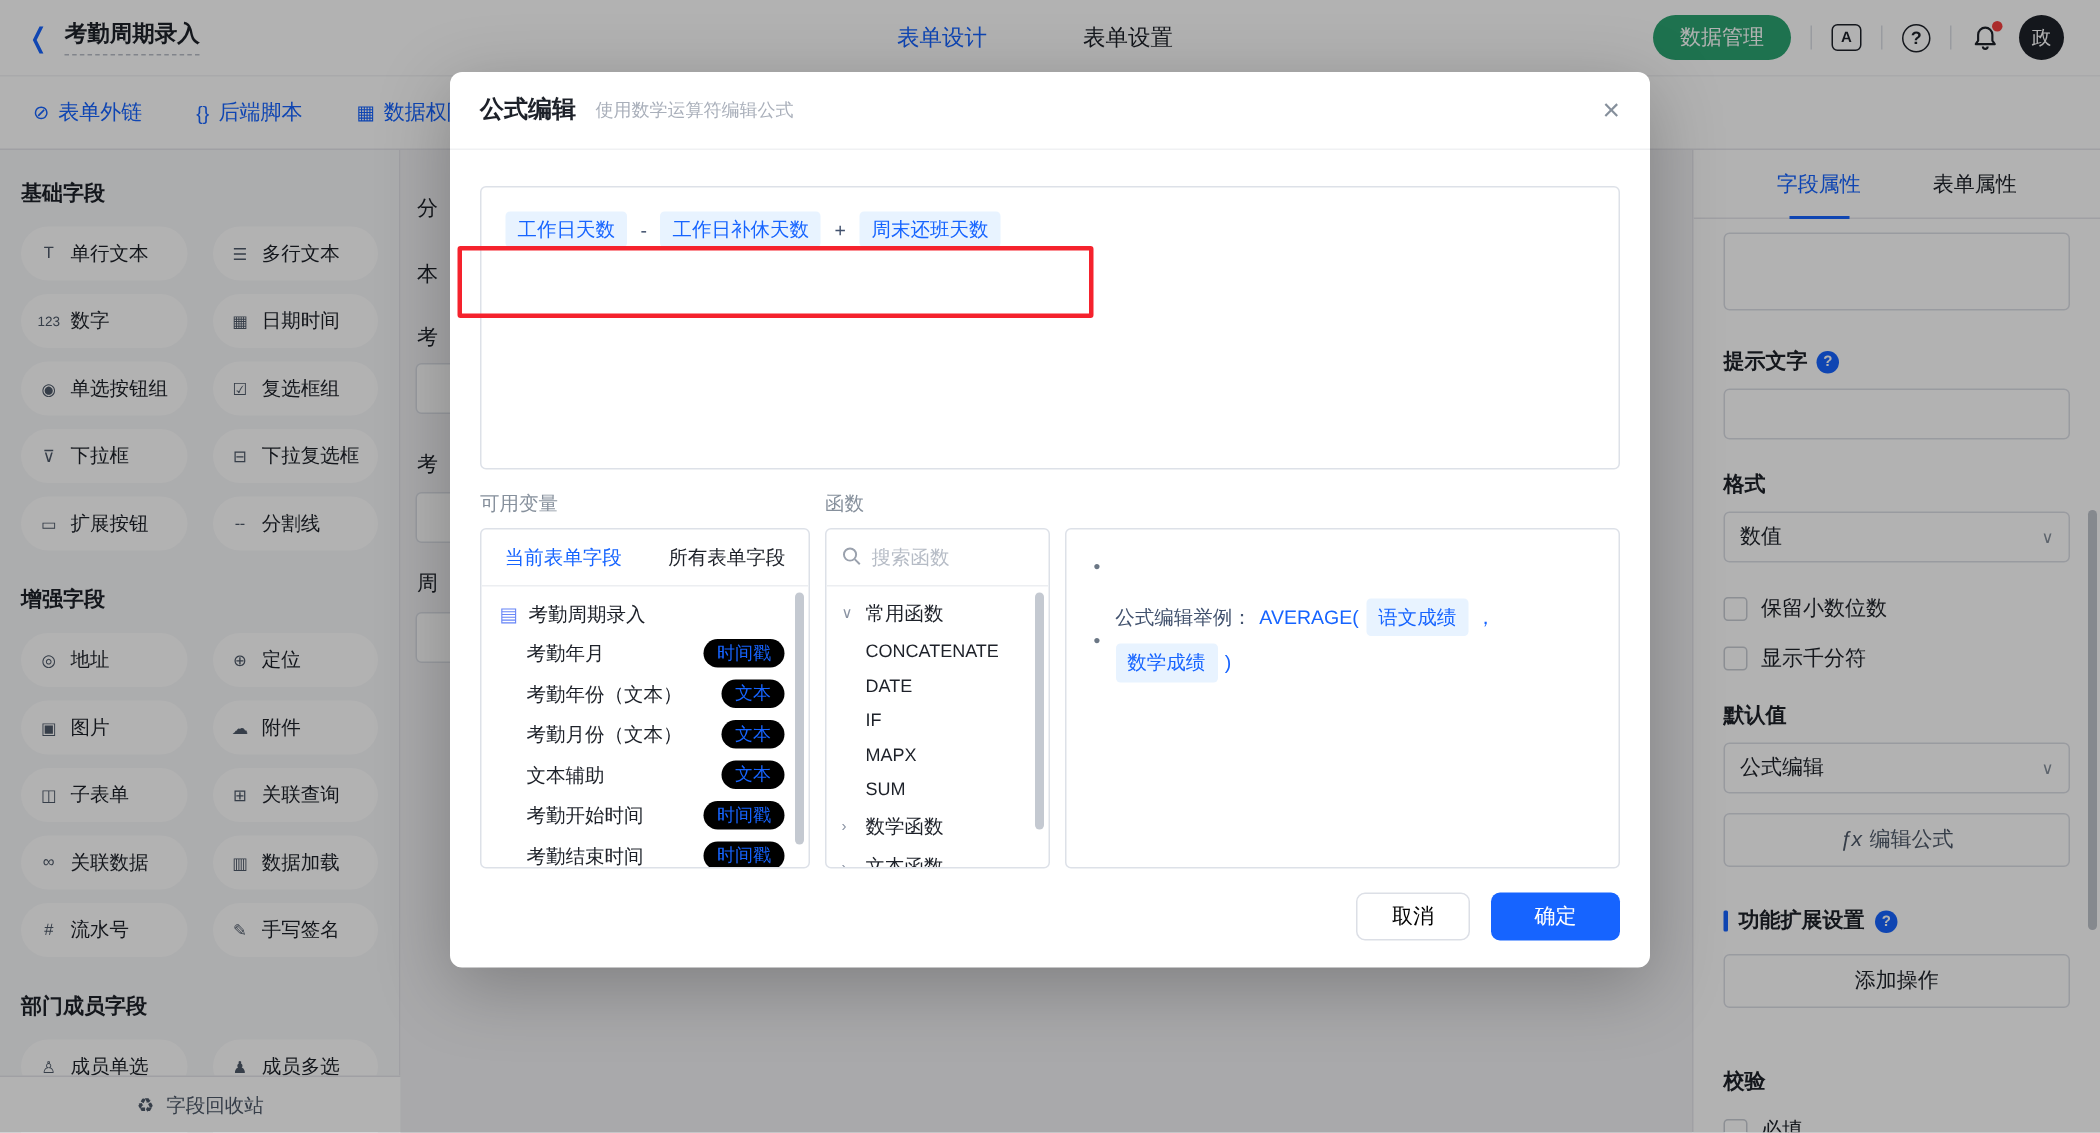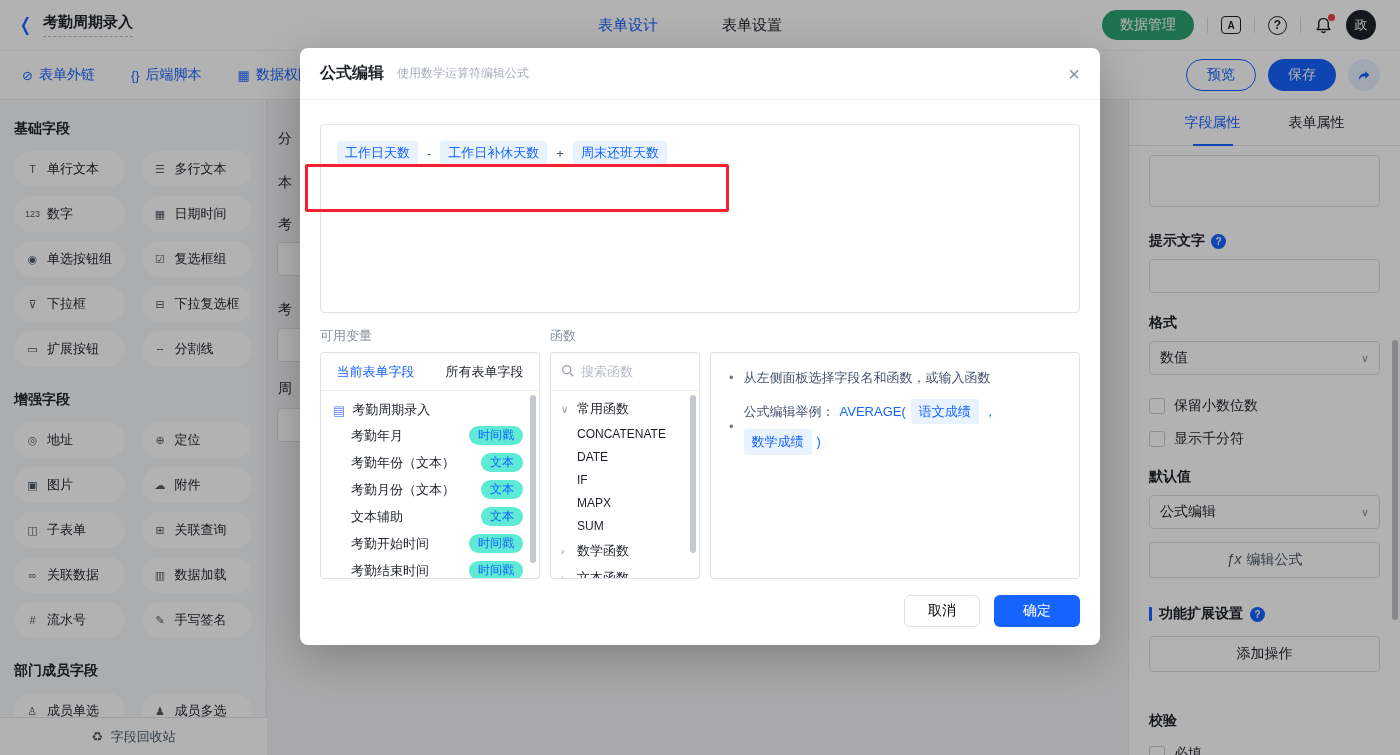--- a/index.html
+++ b/index.html
@@ -83,21 +83,21 @@
   .p-labels .l1{width:230px}
   .panels{display:flex;gap:10px;margin-top:7px;height:227px}
   .panel{border:1px solid #dde1e8;border-radius:4px;position:relative;overflow:hidden;background:#fff}
   .vars{width:220px}
   .vars-tabs{height:38px;display:flex;align-items:center;border-bottom:1px solid #eceef1;font-size:13px}
   .vars-tabs span{flex:1;text-align:center;cursor:pointer}
   .vars-tabs .active{color:#1664ff}
   .v-root{display:flex;align-items:center;gap:7px;padding:10px 12px 3px;font-size:13px}
   .doc{color:#6a87f7;font-size:13px}
   .v-item{display:flex;align-items:center;justify-content:space-between;padding:4px 16px 4px 30px;font-size:13px;cursor:pointer}
-  .badge{background:#5eead4;color:#1664ff;font-size:12px;padding:1px 9px;border-radius:10px;white-space:nowrap}
+  .badge{background:#000000;color:#1664ff;font-size:12px;padding:1px 9px;border-radius:10px;white-space:nowrap}
   .fns{width:150px}
   .fn-search{height:38px;border-bottom:1px solid #eceef1;display:flex;align-items:center;gap:7px;padding:0 10px}
   .fn-search input{border:none;outline:none;width:90px;font-size:13px;font-family:inherit;color:#1d2129}
   .fn-search input::placeholder{color:#b6bcc6}
   .mag{color:#9aa1ad;font-size:13px}
   .fn-group{padding:9px 10px 0;font-size:13px;display:flex;gap:6px;align-items:center;cursor:pointer}
   .fn-chev{color:#8a93a3;font-size:10px;width:10px}
   .fn-item{padding:9px 10px 0 26px;font-size:12px;cursor:pointer}
   .help{flex:1;padding:15px 18px;font-size:13px;color:#42526e;line-height:1.5}
   .h-row{display:flex;gap:10px;margin-bottom:11px;align-items:center}
@@ -148,29 +148,20 @@
       </span>
     <span class="tl-link">
         <span class="ic">{}</span>
         <span>后端脚本</span>
       </span>
     <span class="tl-link">
         <span class="ic">▦</span>
         <span>数据权限</span>
       </span>
   </div>
-  <div class="tl-right">
-    <button class="btn-preview">预览</button>
-    <button class="btn-save">保存</button>
-    <button class="btn-share">
-      <svg width="15" height="15" viewBox="0 0 24 24">
-          <path d="M13 5l7 6-7 6v-4C8 13 5 15 3 19c0-7 4-10 10-10.5V5z" fill="#1664ff"></path>
-        </svg>
-    </button>
-  </div>
 </div>
 
 <aside class="sidebar">
   <div class="sb-title">基础字段</div>
   <div class="sb-grid">
     <div class="pill">
         <span class="pic">T</span>
         <span>单行文本</span>
       </div>
     <div class="pill">
@@ -424,21 +415,20 @@
         <div class="fn-group">
             <span class="fn-chev">›</span>
             <span>文本函数</span>
           </div>
         <div class="thumb" style="top:42px;height:158px"></div>
       </div>
 
       <div class="panel help">
         <div class="h-row">
           <span class="dot">•</span>
-          <span>从左侧面板选择字段名和函数，或输入函数</span>
         </div>
         <div class="h-row">
           <span class="dot">•</span>
           <span class="frag">
             <span>公式编辑举例：</span>
             <span class="h-blue">AVERAGE(</span>
             <span class="chip">语文成绩</span>
             <span class="h-blue">，</span>
             <span class="chip">数学成绩</span>
             <span class="h-blue">)</span>

